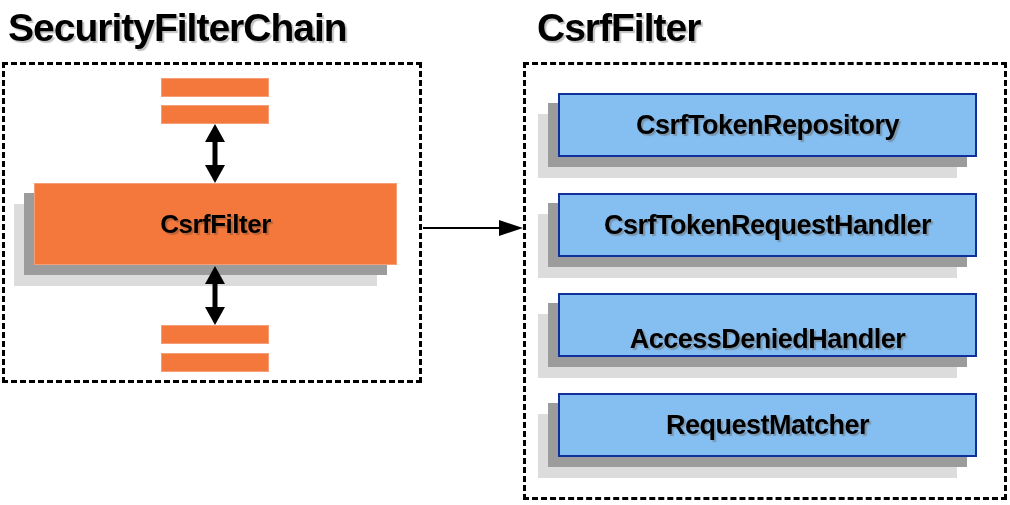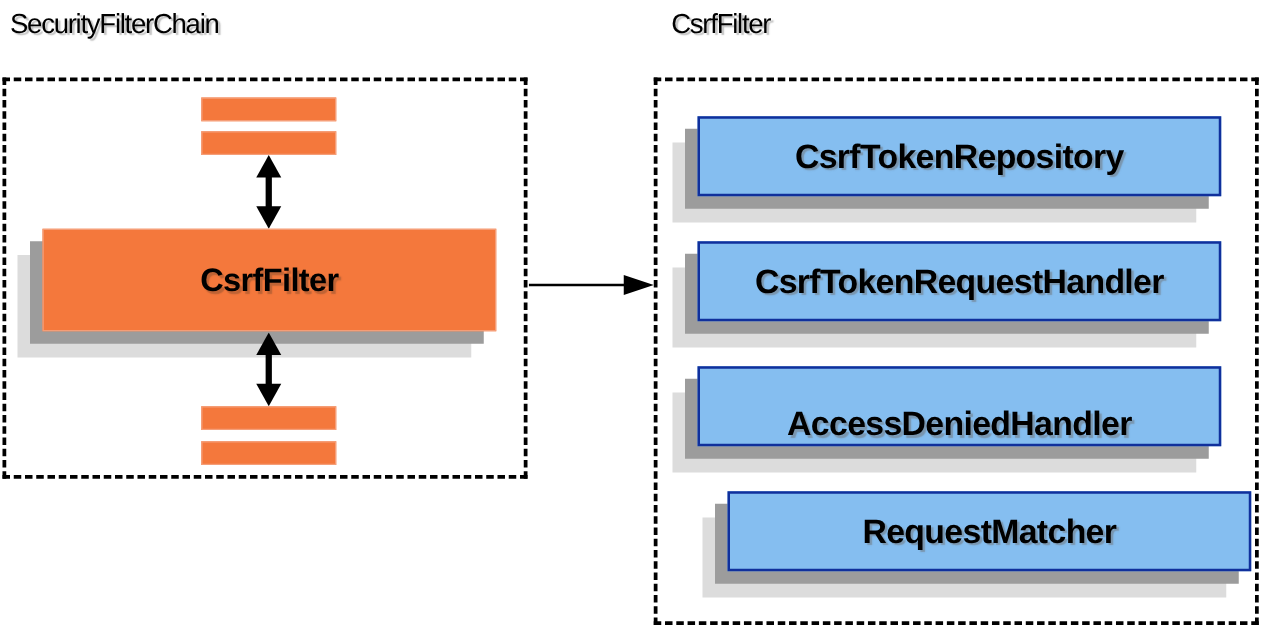--- a/index.html
+++ b/index.html
@@ -10,22 +10,22 @@
   #stage {
     position: relative;
     width: 1010px;
     height: 505px;
     background: #ffffff;
     font-family: "Liberation Sans", sans-serif;
     overflow: hidden;
   }
   .title {
     position: absolute;
-    font-size: 22px;
-    font-weight: normal;
+    font-size: 39px;
+    font-weight: bold;
     color: #000;
     letter-spacing: -1px;
     white-space: nowrap;
     text-shadow: 2px 2px 1px rgba(120,120,120,0.45);
   }
   #left-title  { left: 8px;  top: 6px; }
   #right-title { left: 537px; top: 6px; }
 
   .dashed-box {
     position: absolute;
@@ -84,21 +84,21 @@
     justify-content: center;
     font-size: 27px;
     font-weight: bold;
     color: #000;
     letter-spacing: -0.5px;
     text-shadow: 2px 2px 1px rgba(110,110,110,0.5);
   }
   #component-box-1 { top: 93px; }
   #component-box-2 { top: 193px; }
   #component-box-3 { top: 293px; align-items: flex-end; }
-  #component-box-4 { top: 393px; margin-left: 24px; }
+  #component-box-4 { top: 393px; }
 
   .v-arrow {
     position: absolute;
     left: 203px;
     width: 24px;
     height: 59px;
   }
   #v-arrow-top    { top: 124px; }
   #v-arrow-bottom { top: 266px; }
 

